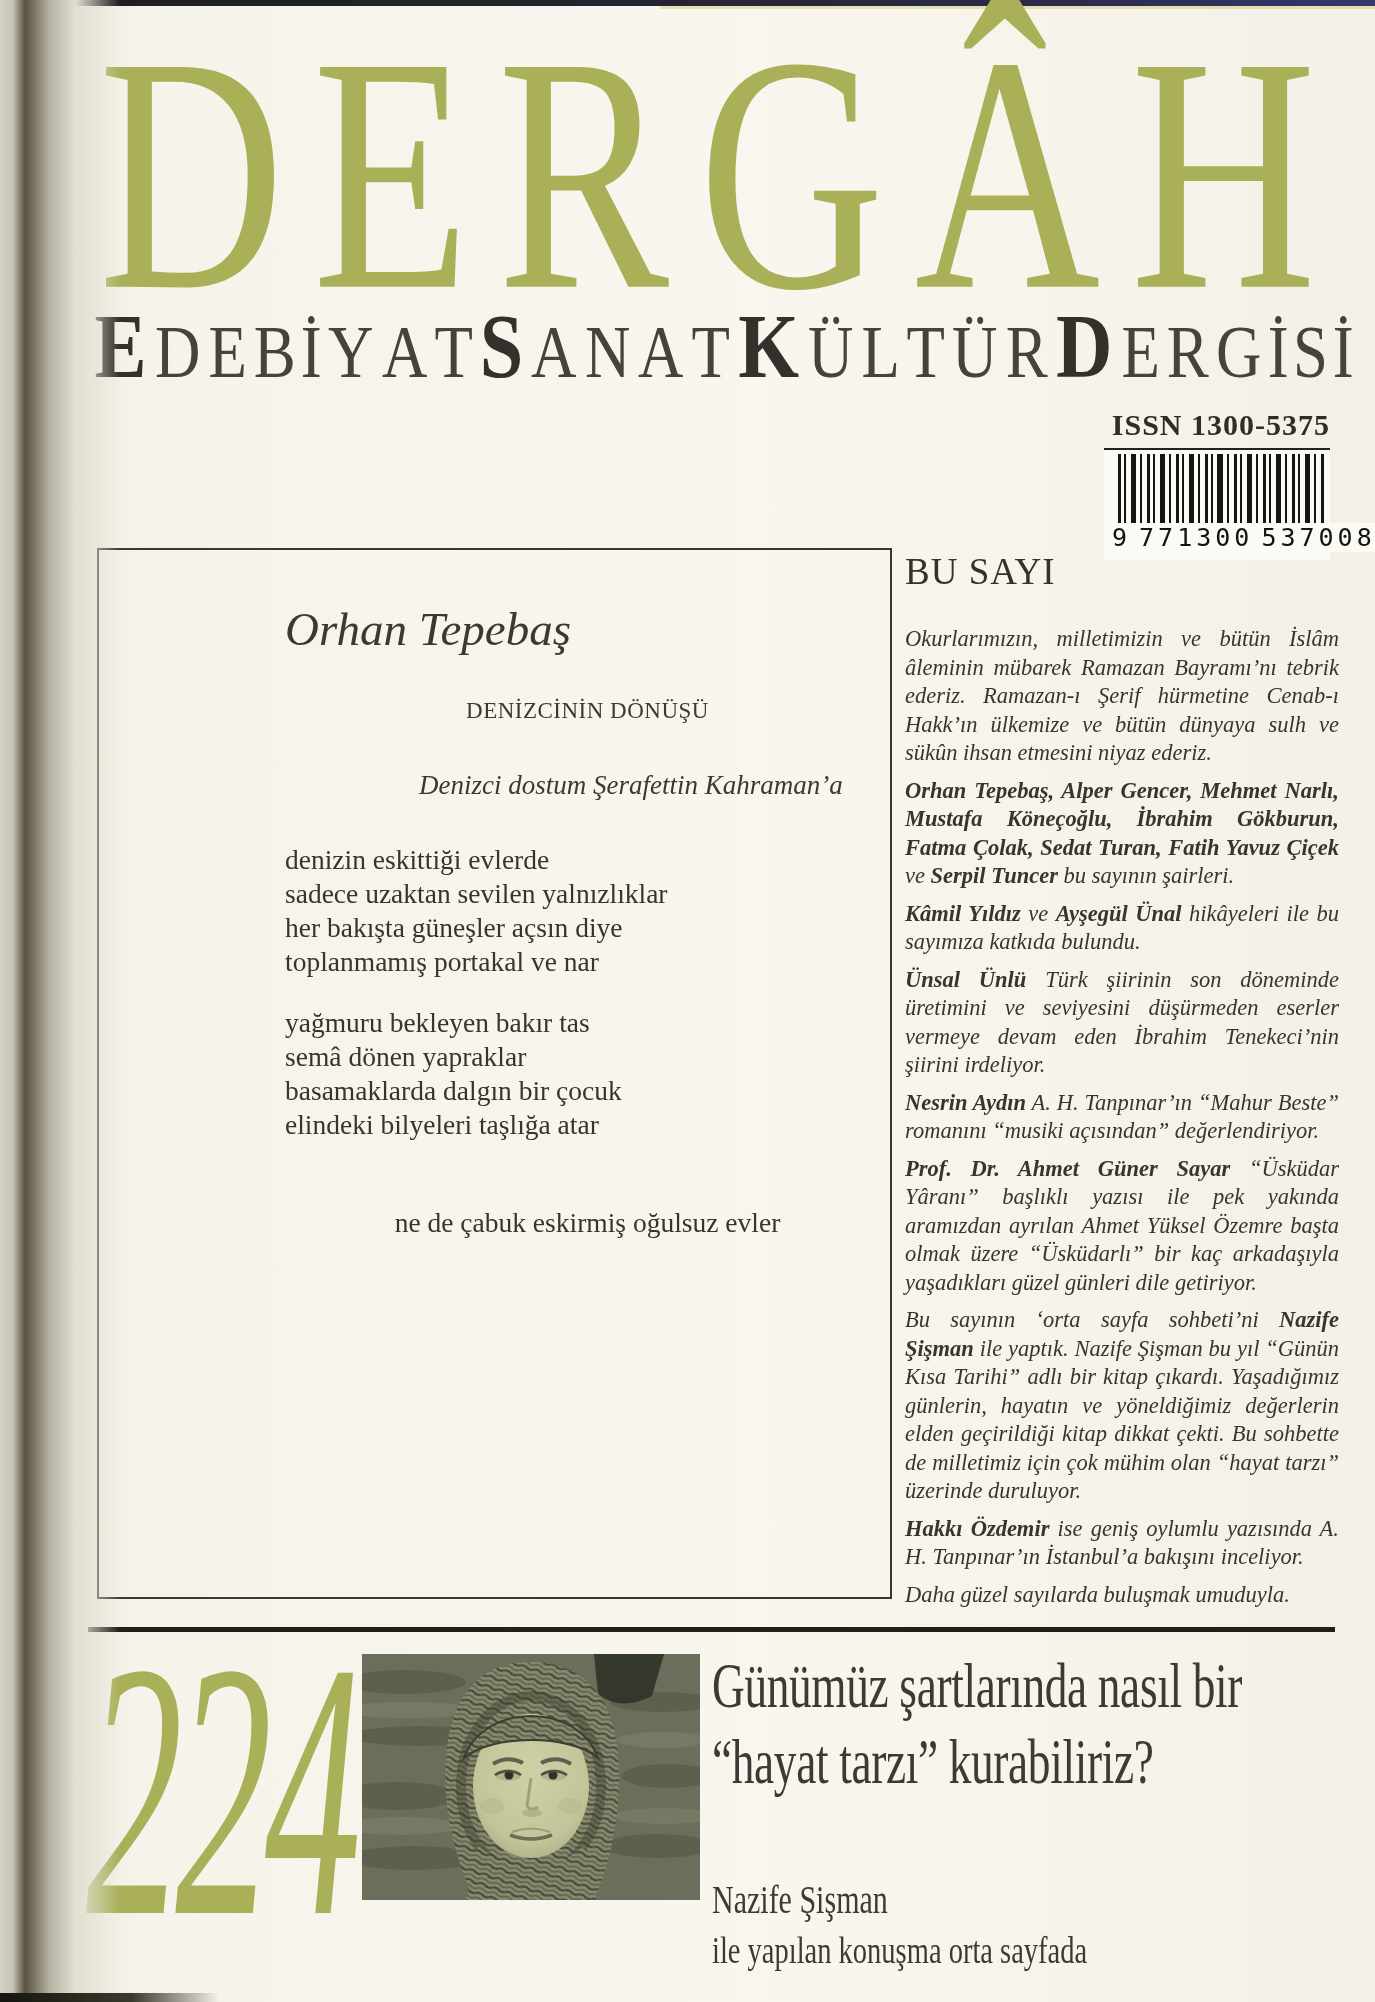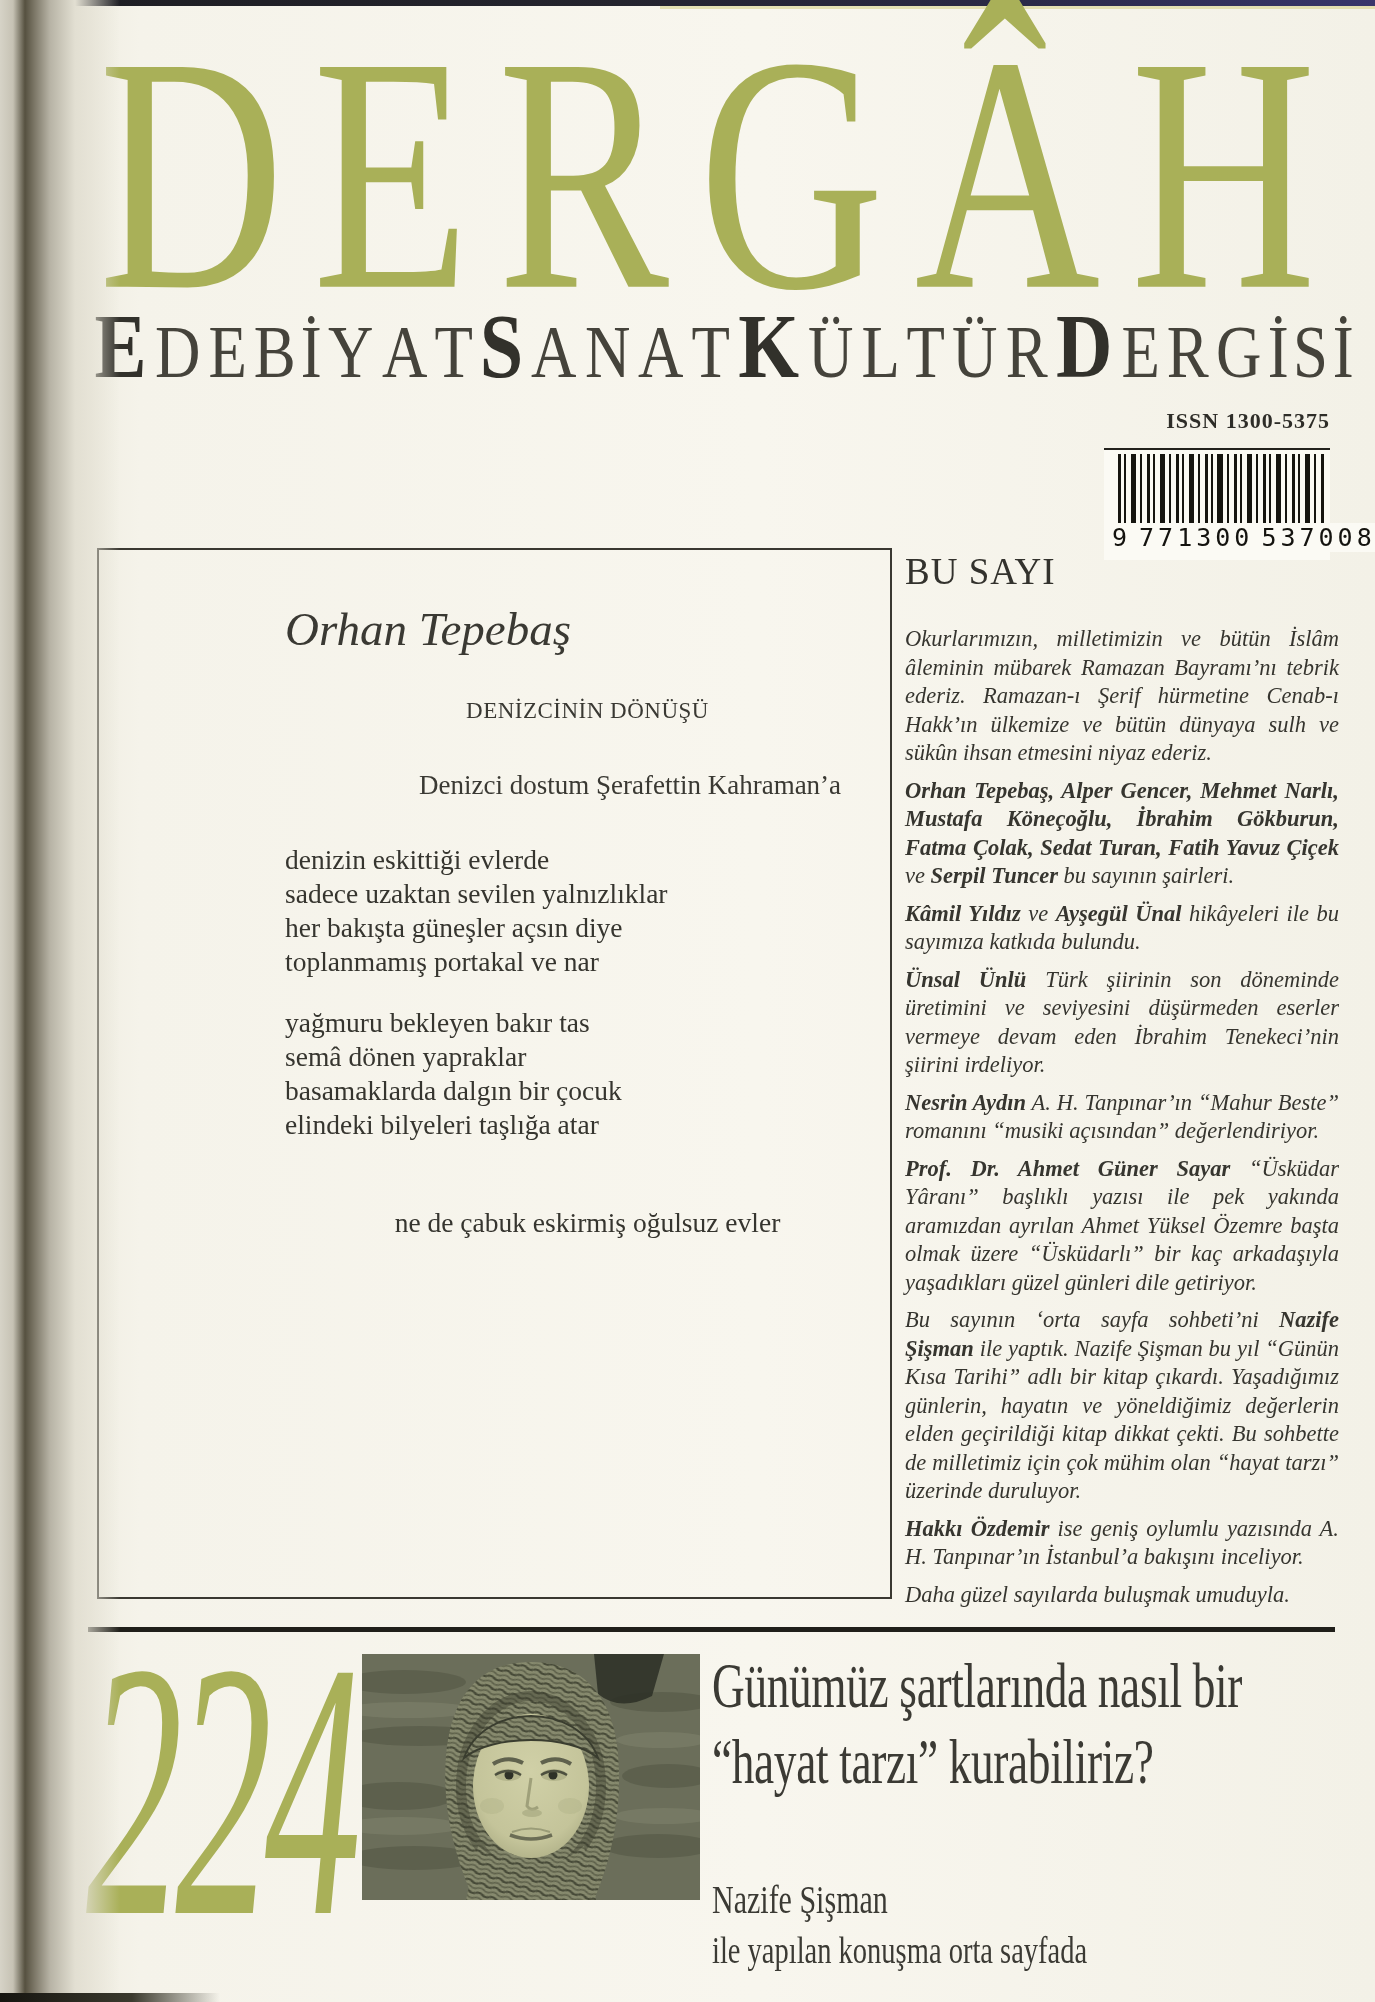--- a/index.html
+++ b/index.html
@@ -22,35 +22,35 @@
     position:absolute;left:86px;right:46px;top:50px;display:flex;justify-content:space-between;
     font-size:292px;line-height:292px;color:#a9b058;transform:scaleY(1.15);transform-origin:50% 100%;
   }
   .t-letter{display:inline-block;transform:scaleX(0.88);}
   .masthead-subtitle{
     position:absolute;left:90px;right:48px;top:300px;display:flex;justify-content:space-between;
     align-items:baseline;color:#45433b;
   }
   .s-cap{display:inline-block;font-size:92px;line-height:1;font-weight:700;color:#32312b;transform:scaleX(0.85);}
   .s-small{display:inline-block;font-size:74px;line-height:1;transform:scaleX(0.85);}
-  .issn{position:absolute;right:45px;top:408px;font-size:22px;font-weight:700;letter-spacing:1px;color:#2e2d28;}
+  .issn{position:absolute;right:45px;top:408px;font-size:30px;font-weight:700;letter-spacing:1px;color:#2e2d28;}
   .barcode{position:absolute;right:45px;top:448px;width:226px;height:110px;background:#fbfaf4;border-top:2px solid #23221d;}
   .barcode .bars{position:absolute;left:14px;right:6px;top:4px;height:70px;
     background:repeating-linear-gradient(90deg,#161510 0 3px,transparent 3px 6px,#161510 6px 8px,transparent 8px 13px,#161510 13px 18px,transparent 18px 22px,#161510 22px 24px,transparent 24px 29px);}
   .guard{position:absolute;top:4px;width:3px;height:86px;background:#161510;}
   .g1{left:14px;} .g2{left:50%;} .g3{right:6px;}
   .barcode-digits{position:absolute;left:0;right:0;bottom:8px;display:flex;justify-content:space-between;
     padding:0 4px;font-family:"DejaVu Sans Mono",monospace;font-size:25px;color:#14130f;}
   .barcode-digits span{background:#fbfaf4;padding:0 4px;letter-spacing:4px;}
 
   
   .poem-box{position:absolute;left:97px;top:548px;width:791px;height:1047px;border:2px solid #3a3831;}
   .poem-author{margin:52px 0 0 186px;font-style:italic;font-size:47px;color:#3a3933;}
   .poem-title{margin:42px 0 0 186px;font-size:23px;letter-spacing:.5px;color:#3a3933;text-align:center;}
-  .poem-dedication{margin:46px 0 0 320px;font-size:27px;color:#3a3933;}
+  .poem-dedication{margin:46px 0 0 320px;font-style:italic;font-size:27px;color:#3a3933;}
   .poem-stanzas{margin-top:42px;}
   .poem-stanza{margin:8px 0 0 186px;font-size:27.5px;line-height:34px;color:#36352f;}
   .poem-stanza + .poem-stanza{margin-top:27px;}
   .poem-stanza:last-child{margin-top:64px;text-align:center;}
 
   
   .bu-sayi{position:absolute;left:905px;top:550px;width:434px;color:#36352f;}
   .bu-sayi-heading{font-size:37px;letter-spacing:1px;color:#33322d;}
   .bu-sayi-paragraphs{margin-top:32px;}
   .bu-sayi-paragraphs p{font-style:italic;font-size:22.5px;line-height:28.5px;text-align:justify;margin:0 0 9px 0;}

